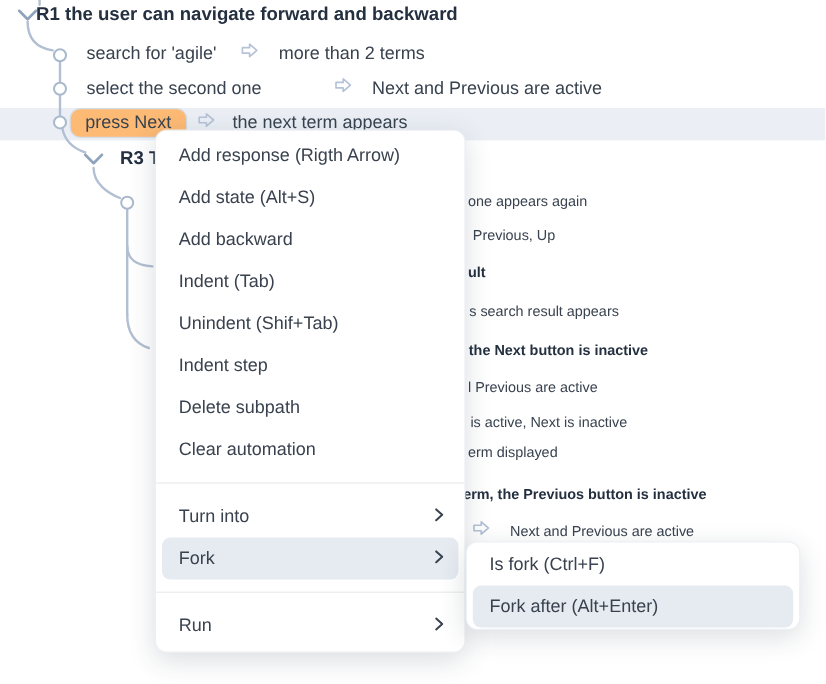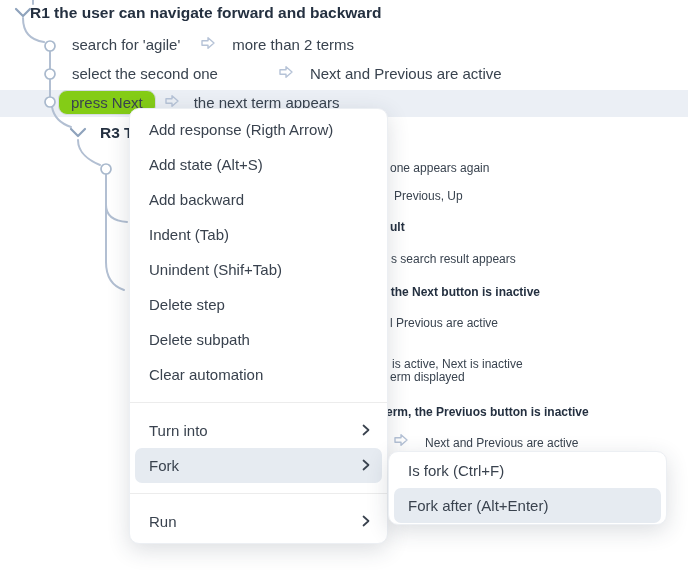--- a/index.html
+++ b/index.html
@@ -13,21 +13,21 @@
   .tree-svg{position:absolute;left:0;top:0;z-index:2;pointer-events:none;}
   
   .trow{position:absolute;display:flex;align-items:center;white-space:nowrap;
         font-size:15px;line-height:24px;z-index:3;}
   .trow .step{color:#39434f;}
   .trow .resp{color:#39434f;}
   .heading{font-weight:700;font-size:15.5px;color:#243040;}
   .arrow-ico{flex:0 0 auto;display:inline-block;}
   .step-box{
     box-sizing:border-box;height:25px;line-height:23px;padding:0 12px;
-    border:1px solid #d6dce4;border-radius:9px;background:#84cc16;
+    border:1px solid #d6dce4;border-radius:9px;background:#fdba74;
   }
   
   .frag{position:absolute;white-space:nowrap;font-size:12px;line-height:24px;color:#39434f;z-index:3;}
   .frag.b{font-weight:700;color:#243040;}
   
   .menu{
     position:absolute;box-sizing:border-box;background:#ffffff;
     border:1px solid #eceff3;border-radius:10px;
     box-shadow:0 6px 22px rgba(35,48,68,0.16);
     padding:3px 0 4px 0;z-index:10;
@@ -110,21 +110,21 @@
   <div class="trow" style="left:100px;top:121px;">
     <span class="heading">R3 T</span>
   </div>
 
   <div class="frag" style="left:390px;top:156px;">one appears again</div>
   <div class="frag" style="left:394px;top:184px;">Previous, Up</div>
   <div class="frag b" style="left:390px;top:215px;">ult</div>
   <div class="frag" style="left:391px;top:247px;">s search result appears</div>
   <div class="frag b" style="left:384px;top:280px;">, the Next button is inactive</div>
   <div class="frag" style="left:390px;top:311px;">l Previous are active</div>
-  <div class="frag" style="left:392px;top:352px;">is active, Next is inactive</div>
+  <div class="frag" style="left:392px;top:340px;">is active, Next is inactive</div>
   <div class="frag" style="left:390px;top:365px;">erm displayed</div>
   <div class="frag b" style="left:386px;top:400px;">erm, the Previuos button is inactive</div>
   <div class="frag" style="left:393px;top:431px;display:flex;align-items:center;">
     <span class="arrow-ico" style="margin-right:16px;">
       <svg width="16" height="14" viewBox="0 0 16 14">
           <path d="M2 4.7 H8 V1.8 L14 7 L8 12.2 V9.3 H2 Z" stroke="#b6c3d7" stroke-width="1.4" fill="none" stroke-linejoin="round"></path>
         </svg>
     </span>
     <span>Next and Previous are active</span>
   </div>
@@ -139,21 +139,21 @@
     <div class="mi">
         <span>Add backward</span>
       </div>
     <div class="mi">
         <span>Indent (Tab)</span>
       </div>
     <div class="mi">
         <span>Unindent (Shif+Tab)</span>
       </div>
     <div class="mi">
-        <span>Delete step</span>
+        <span>Indent step</span>
       </div>
     <div class="mi">
         <span>Delete subpath</span>
       </div>
     <div class="mi">
         <span>Clear automation</span>
       </div>
     <div class="menu-div"></div>
     <div class="mi">
       <span>Turn into</span>

